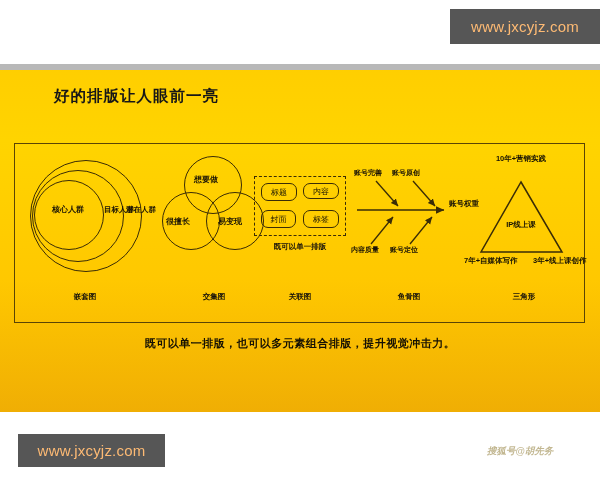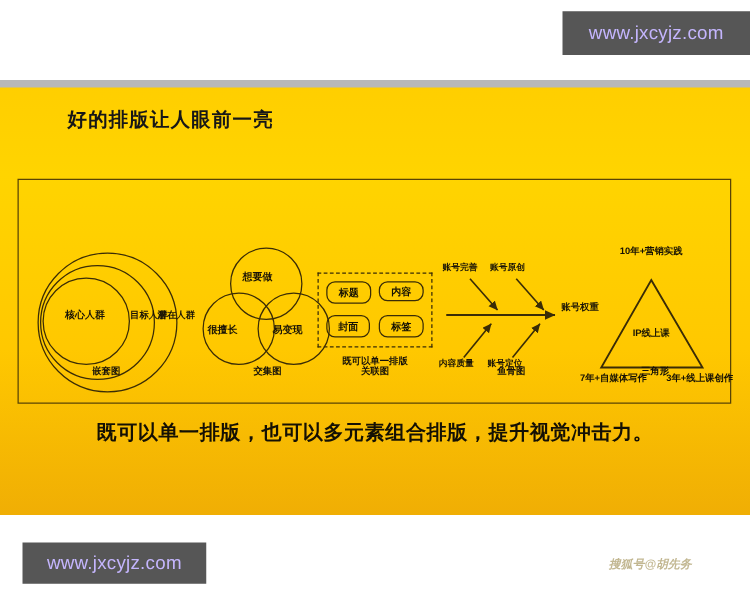--- a/index.html
+++ b/index.html
@@ -17,21 +17,21 @@
   .slide-root {
     position: absolute;
     left: 0; top: 0;
     width: 600px; height: 480px;
   }
 
   
   .wm-badge {
     position: absolute;
     background: #565656;
-    color: #c4b5fd;
+    color: #fdba74;
     font-size: 15px;
     letter-spacing: .2px;
     display: flex;
     align-items: center;
     justify-content: center;
     white-space: nowrap;
   }
   .wm-top { left: 450px; top: 9px; width: 150px; height: 35px; }
   .wm-bottom { left: 18px; top: 434px; width: 147px; height: 33px; }
 
@@ -60,21 +60,21 @@
 
   
   .frame {
     position: absolute;
     left: 14px; top: 79px;
     width: 571px; height: 180px;
     border: 1.5px solid #5a4405;
     box-sizing: border-box;
   }
 
-  .diagram { position: absolute; margin-top: 42px; }
+  .diagram { position: absolute; }
   .lbl {
     position: absolute;
     color: #1a1406;
     font-weight: bold;
     white-space: nowrap;
     line-height: 1.12;
   }
   .cap {
     position: absolute;
     font-size: 7.5px;
@@ -109,42 +109,42 @@
   }
   .tagbox {
     position: absolute;
     border: 1.4px solid #3a2c06;
     border-radius: 7px;
     box-sizing: border-box;
     display: flex;
     align-items: center;
     justify-content: center;
     font-size: 8px;
-    font-weight: bold;
+    font-weight: normal;
     color: #141004;
     white-space: nowrap;
   }
 
   .tri-label {
     position: absolute;
     font-size: 7.5px;
     font-weight: bold;
     color: #171204;
     text-align: center;
     line-height: 1.2;
     white-space: nowrap;
     transform: translateX(-50%);
   }
 
   .footer-note {
     position: absolute;
     left: 0; top: 272px;
     width: 600px;
     text-align: center;
-    font-size: 16px;
+    font-size: 11px;
     font-weight: bold;
     color: #141004;
     letter-spacing: .5px;
   }
   .site-wm {
     position: absolute;
     left: 487px; top: 381px;
     font-size: 9.5px;
     font-weight: bold;
     color: rgba(120, 95, 10, .45);

